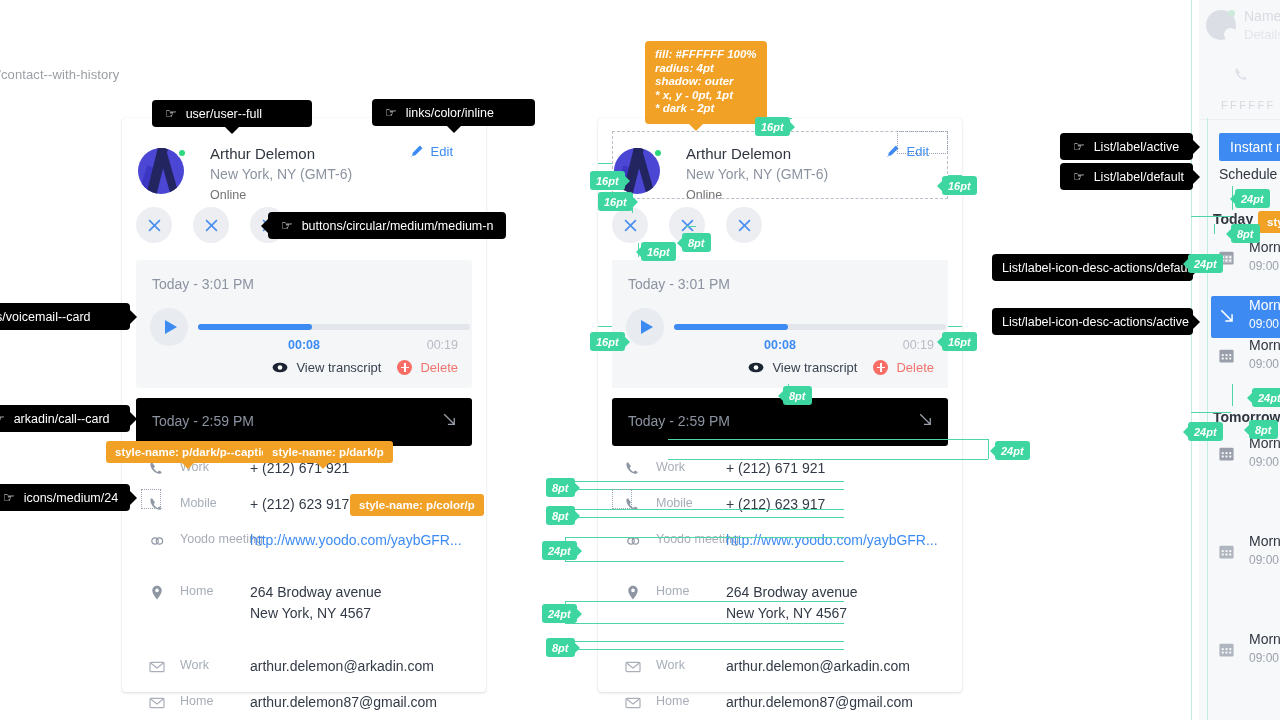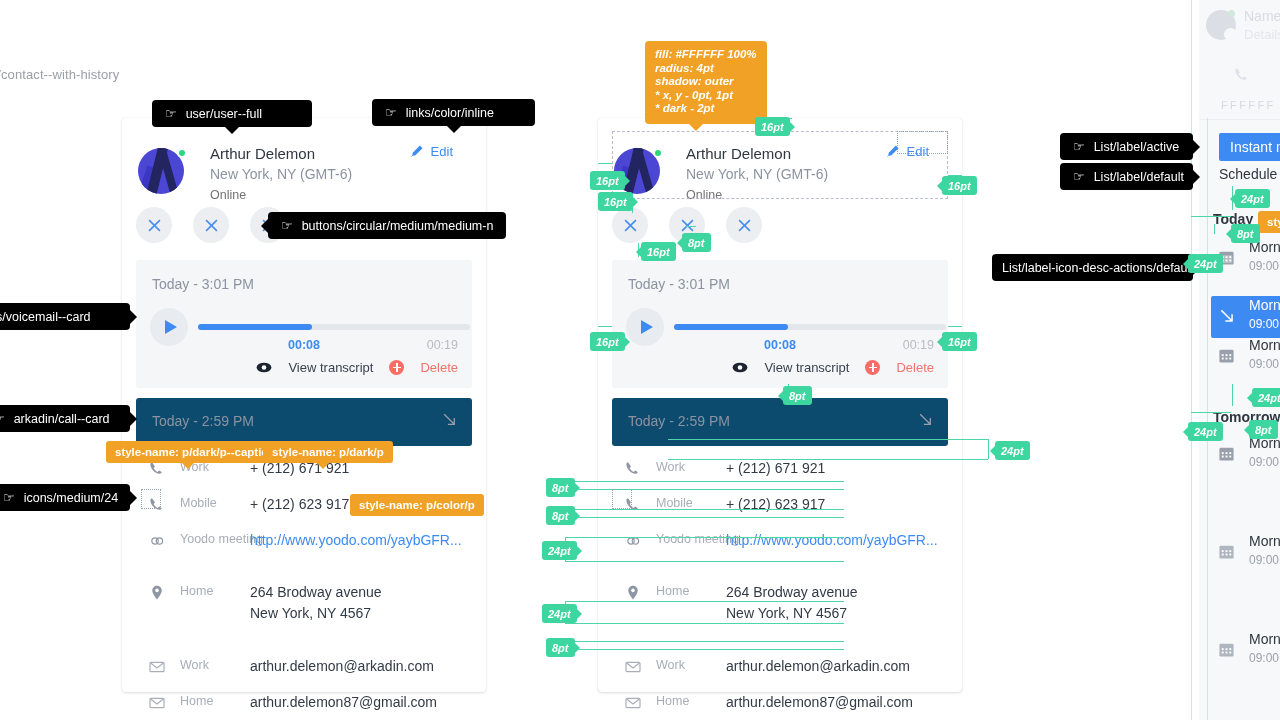--- a/index.html
+++ b/index.html
@@ -85,36 +85,36 @@
     border-top:7.5px solid transparent;border-bottom:7.5px solid transparent; margin-left:3px;
   }
   .vm-track {
     position:absolute; left:62px; top:64px; width:272px; height:6px;
     background:#e3e6ea; border-radius:3px;
   }
   .vm-fill { position:absolute; left:0; top:0; height:6px; width:42%; background:#3d8bf2; border-radius:3px; }
   .vm-cur { position:absolute; left:152px; top:78px; font-size:12.5px; color:#3d8bf2; font-weight:600; }
   .vm-tot { position:absolute; right:14px; top:78px; font-size:12.5px; color:#b7bcc4; }
   .vm-actions { position:absolute; right:14px; top:100px; display:flex; align-items:center; gap:16px; }
-  .vm-action { display:flex; align-items:center; gap:16px; font-size:13px; cursor:pointer; }
+  .vm-action { display:flex; align-items:center; gap:8px; font-size:13px; cursor:pointer; }
   .vm-action.transcript { color:#3a4250; }
   .vm-action.delete { color:#f0746c; }
   .plus-circle {
     width:15px;height:15px;border-radius:50%;background:#f86d66;position:relative;
   }
   .plus-circle:before, .plus-circle:after {
     content:""; position:absolute; background:#fff;
   }
   .plus-circle:before { left:3.2px; top:6.8px; width:8.6px; height:1.6px; }
   .plus-circle:after  { top:3.2px; left:6.8px; height:8.6px; width:1.6px; }
 
   
   .call-card {
     position:absolute; left:14px; top:280px; width:336px; height:48px;
-    background:#0c4a6e; border-radius:3px;
+    background:#000000; border-radius:3px;
   }
   .call-time { position:absolute; left:16px; top:15px; font-size:14px; color:#8c93a0; }
   .call-arrow { position:absolute; right:14px; top:13px; }
 
   
   .details { position:absolute; left:14px; top:340px; width:340px; }
   .drow { position:relative; height:28px; }
   .drow.tall { height:50px; }
   .drow .ic { position:absolute; left:12px; top:2px; width:18px; height:18px; }
   .drow .lbl { position:absolute; left:44px; top:2px; font-size:12.5px; color:#a7adb8; }
@@ -708,14 +708,17 @@
 
   <div class="callout arrow-right" style="left:1060px; top:163px; width:133px;">
     <span class="hand">☞</span>
     <span>List/label/default</span>
   </div>
 
   <div class="callout arrow-right" style="left:992px; top:254px; width:201px; padding:0 10px;">
     <span>List/label-icon-desc-actions/default</span>
   </div>
 
+  <div class="callout arrow-right" style="left:992px; top:308px; width:201px; padding:0 10px;">
+    <span>List/label-icon-desc-actions/active</span>
+  </div>
 
 </div>
 
 </body></html>

